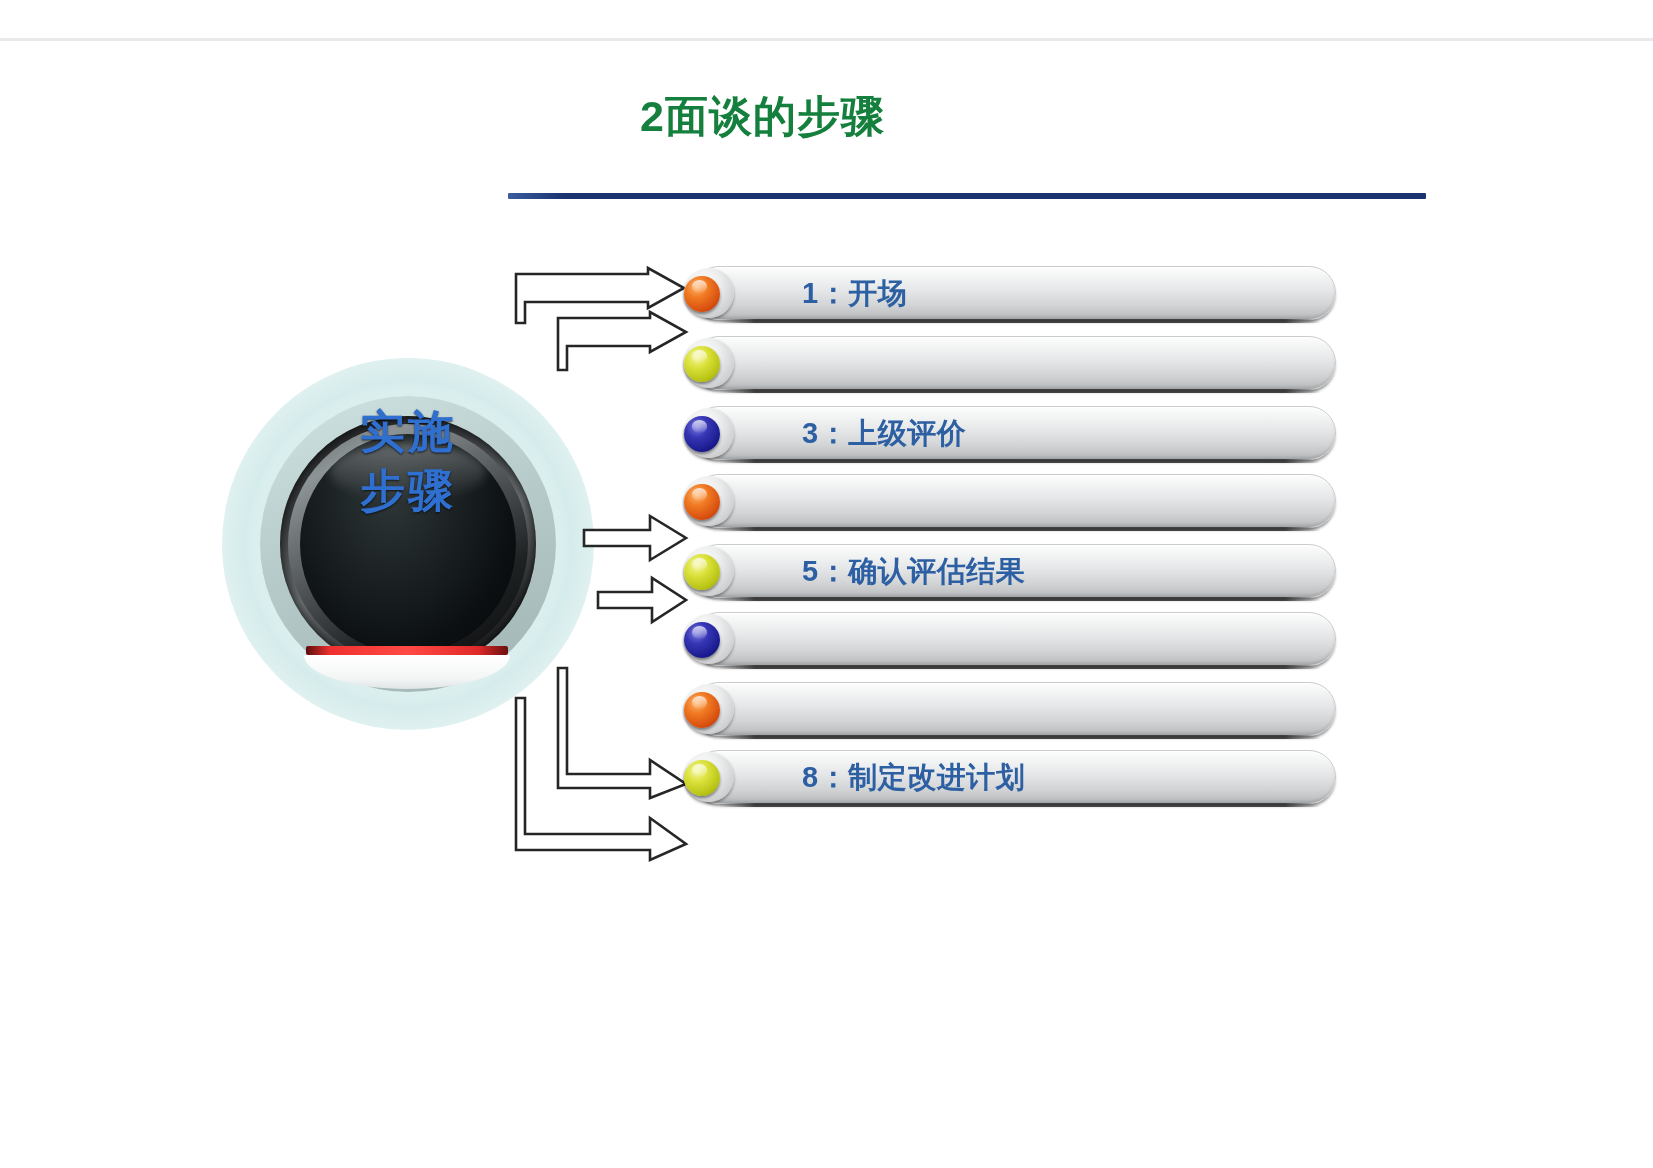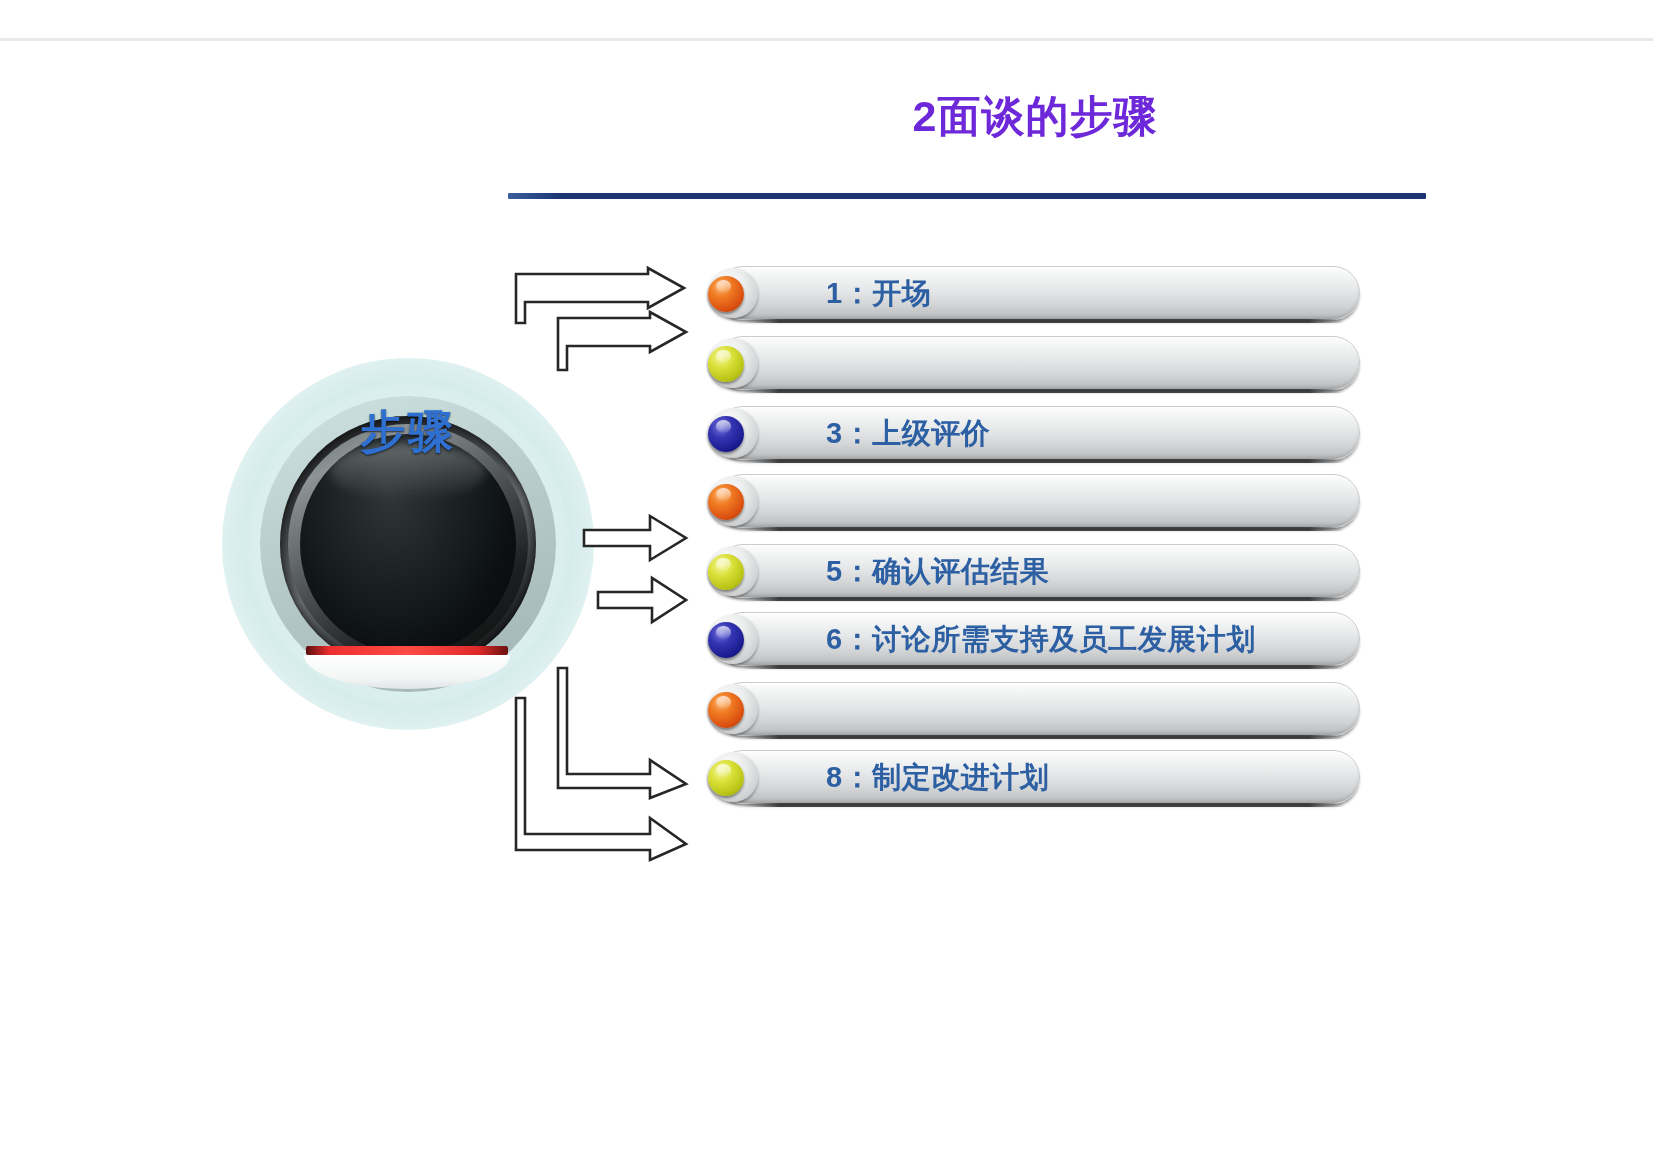--- a/index.html
+++ b/index.html
@@ -32,24 +32,24 @@
     height: 3px;
     background: #e9e9ec;
   }
 
   
   #title {
     position: absolute;
     left: 640px;
     top: 93px;
     width: 790px;
-    text-align: center;
+    text-align: left;
     font-size: 43px;
     font-weight: bold;
-    color: #6d28d9;
+    color: #15803d;
     letter-spacing: 1px;
     line-height: 1.1;
     white-space: nowrap;
   }
   #title-underline {
     position: absolute;
     left: 508px;
     top: 193px;
     width: 918px;
     height: 6px;
@@ -152,21 +152,21 @@
   .arrow-svg path {
     fill: #ffffff;
     stroke: #262626;
     stroke-width: 2.6;
     stroke-linejoin: miter;
   }
 
   
   #steps {
     position: absolute;
-    left: 700px;
+    left: 676px;
     top: 262px;
     width: 660px;
   }
   .step-row {
     position: relative;
     height: 62px;
     margin-bottom: 8px;
   }
   .step-row.gap-after { margin-bottom: 6px; }
 
@@ -257,20 +257,21 @@
 
   <div id="sphere-wrap">
     <div class="glow-outer"></div>
     <div class="glow-ring"></div>
     <div class="bezel-dark"></div>
     <div class="bezel-inner"></div>
     <div class="face">
       <div class="face-hilite"></div>
     </div>
     <div class="face-label">
+      <div>实施</div>
       <div>步骤</div>
     </div>
     <div class="red-line"></div>
     <div class="base-white"></div>
   </div>
 
   <svg class="arrow-svg" style="left:516px; top:268px; width:170px; height:62px;" viewBox="0 0 170 62">
     <path d="M0,55 L0,6 L132,6 L132,0 L168,20 L132,40 L132,34 L9,34 L9,55 Z"></path>
   </svg>
 
@@ -332,21 +333,20 @@
         <div class="bullet" style="background: radial-gradient(circle at 36% 30%, #f5f6a0 0%, #dbe23c 32%, #b9c415 70%, #7d860a 100%);"></div>
       </div>
       <div class="step-text"><span class="step-num">5：</span><span>确认评估结果</span></div>
     </div>
 
     <div class="step-row">
       <div class="bar"></div>
       <div class="bar-cap">
         <div class="bullet" style="background: radial-gradient(circle at 36% 30%, #7a7ae0 0%, #3636b4 32%, #1b1b90 70%, #0c0c55 100%);"></div>
       </div>
-      <div class="step-text"><span class="step-num">6：</span><span>讨论所需支持及员工发展计划</span></div>
     </div>
 
     <div class="step-row gap-after">
       <div class="bar"></div>
       <div class="bar-cap">
         <div class="bullet" style="background: radial-gradient(circle at 36% 30%, #ffb36b 0%, #f07a22 32%, #d84f10 70%, #9c3206 100%);"></div>
       </div>
     </div>
 
     <div class="step-row">

